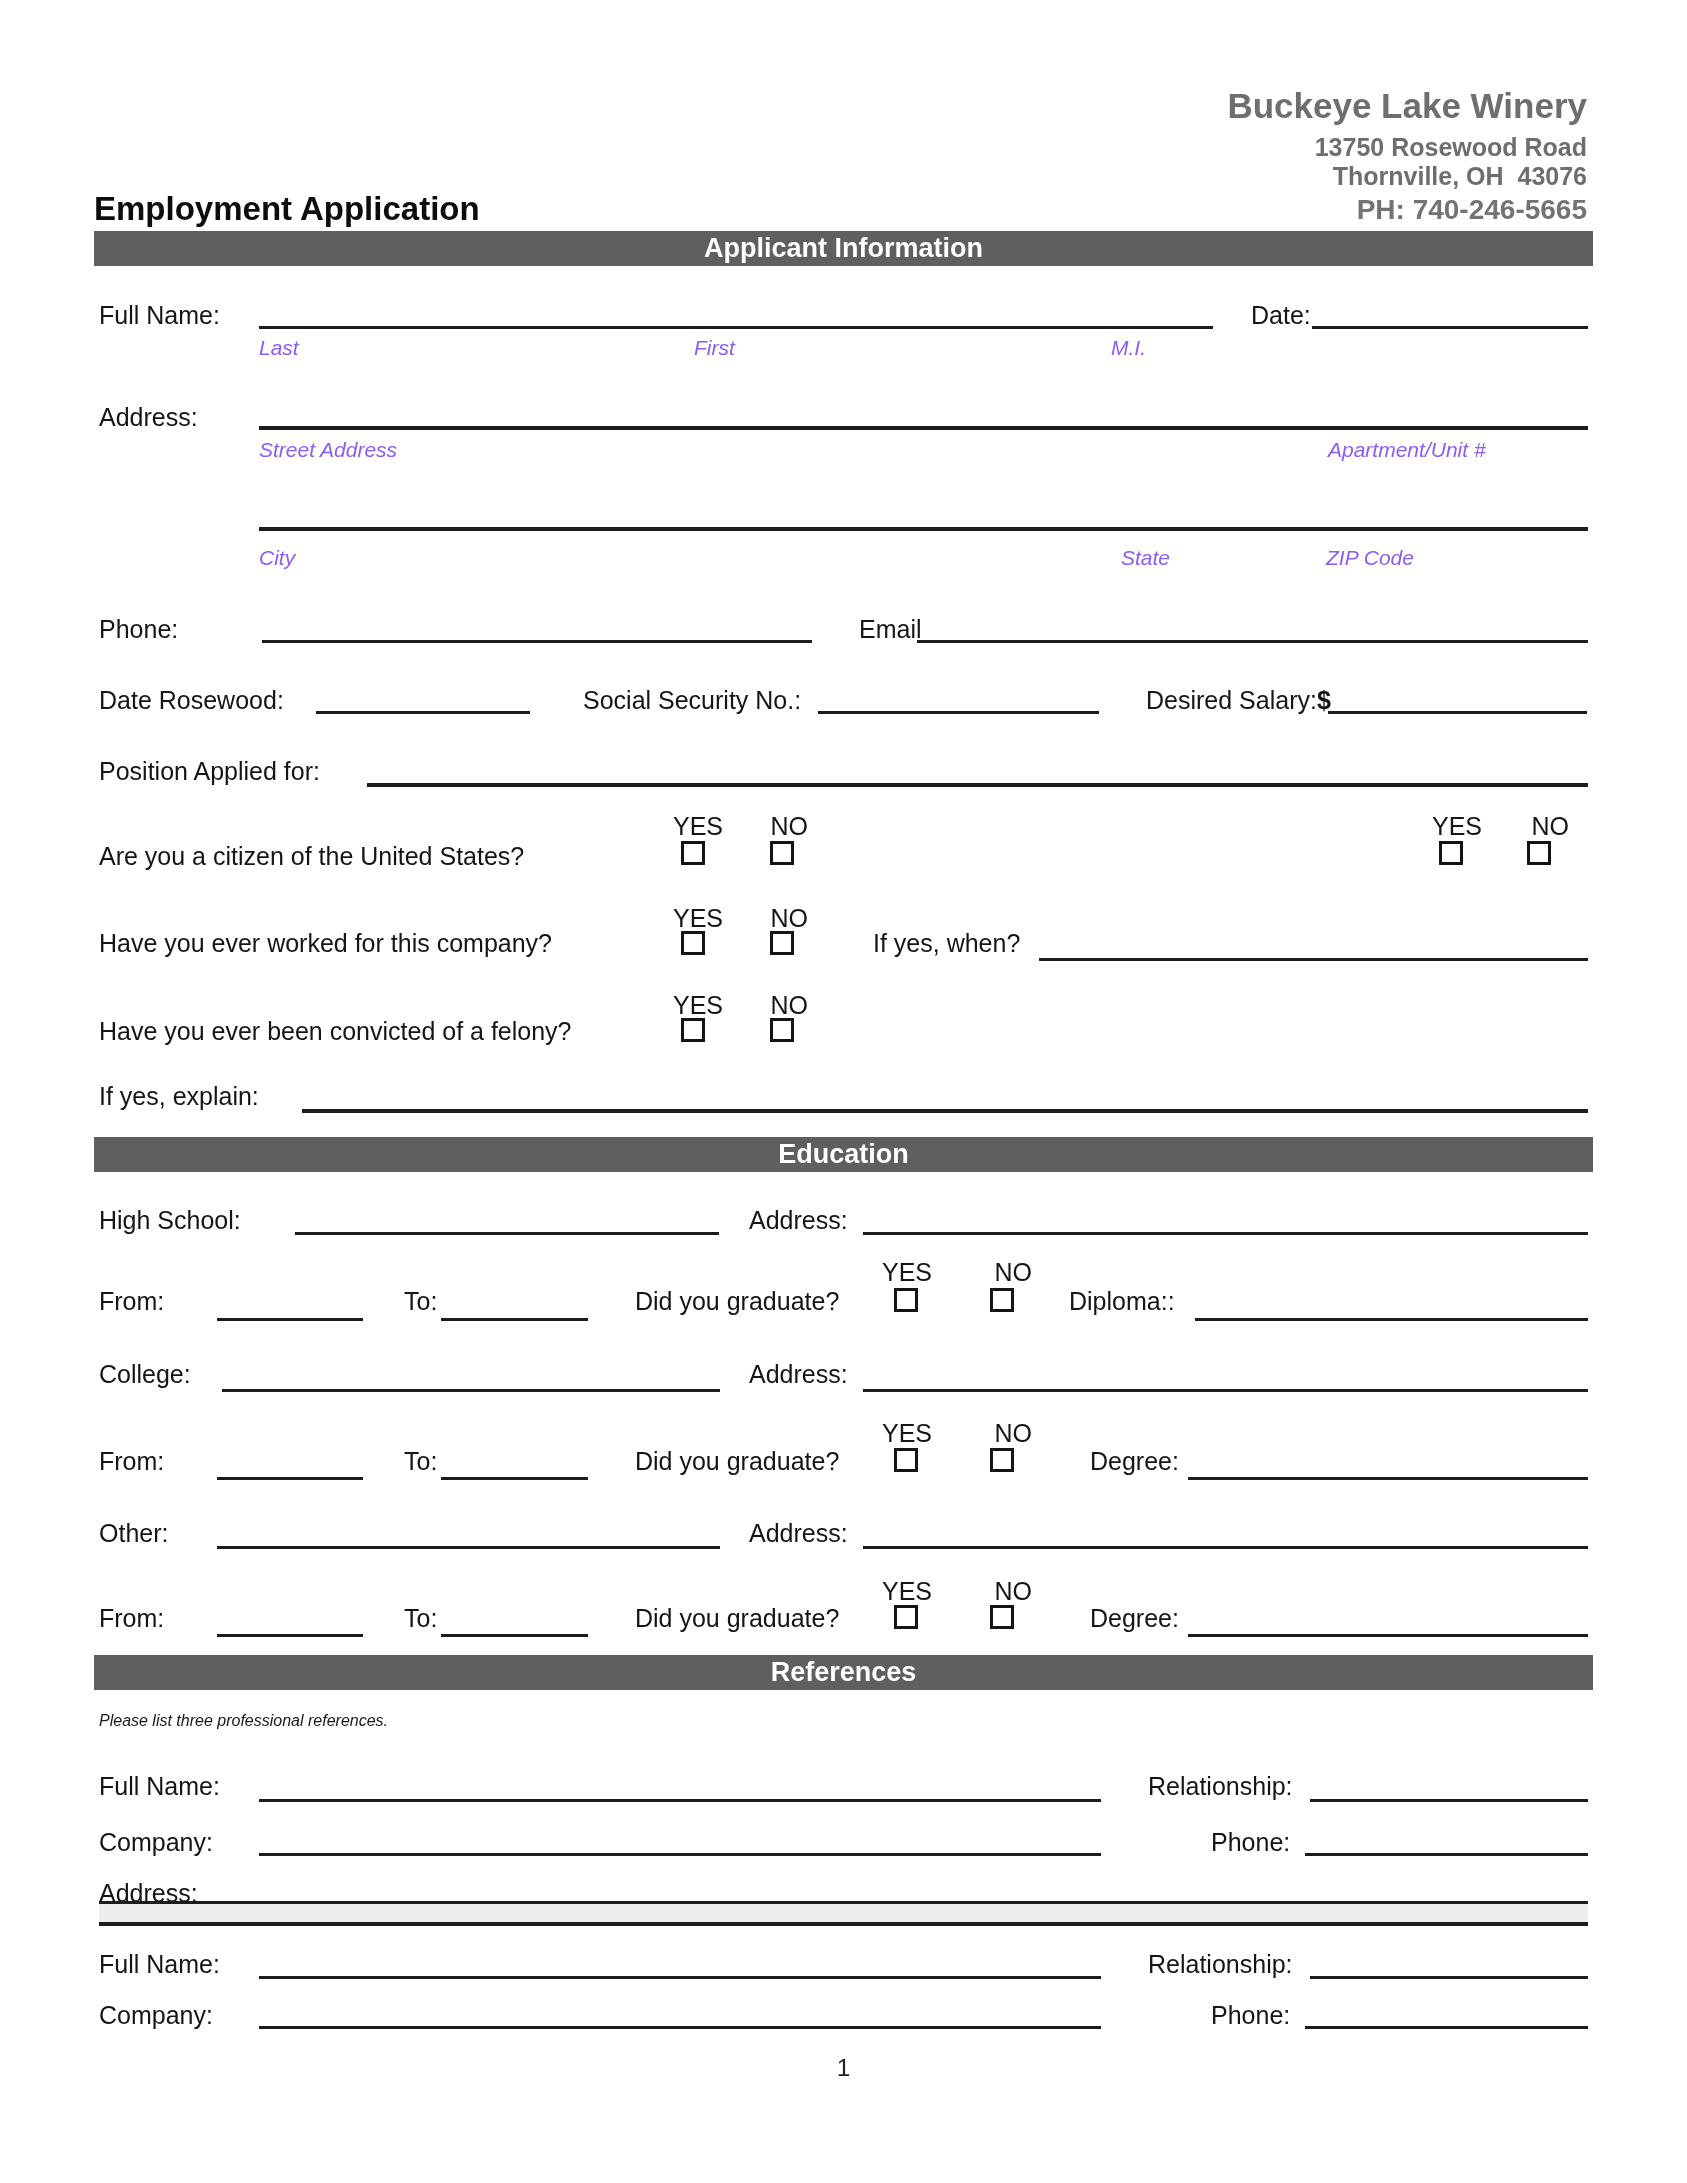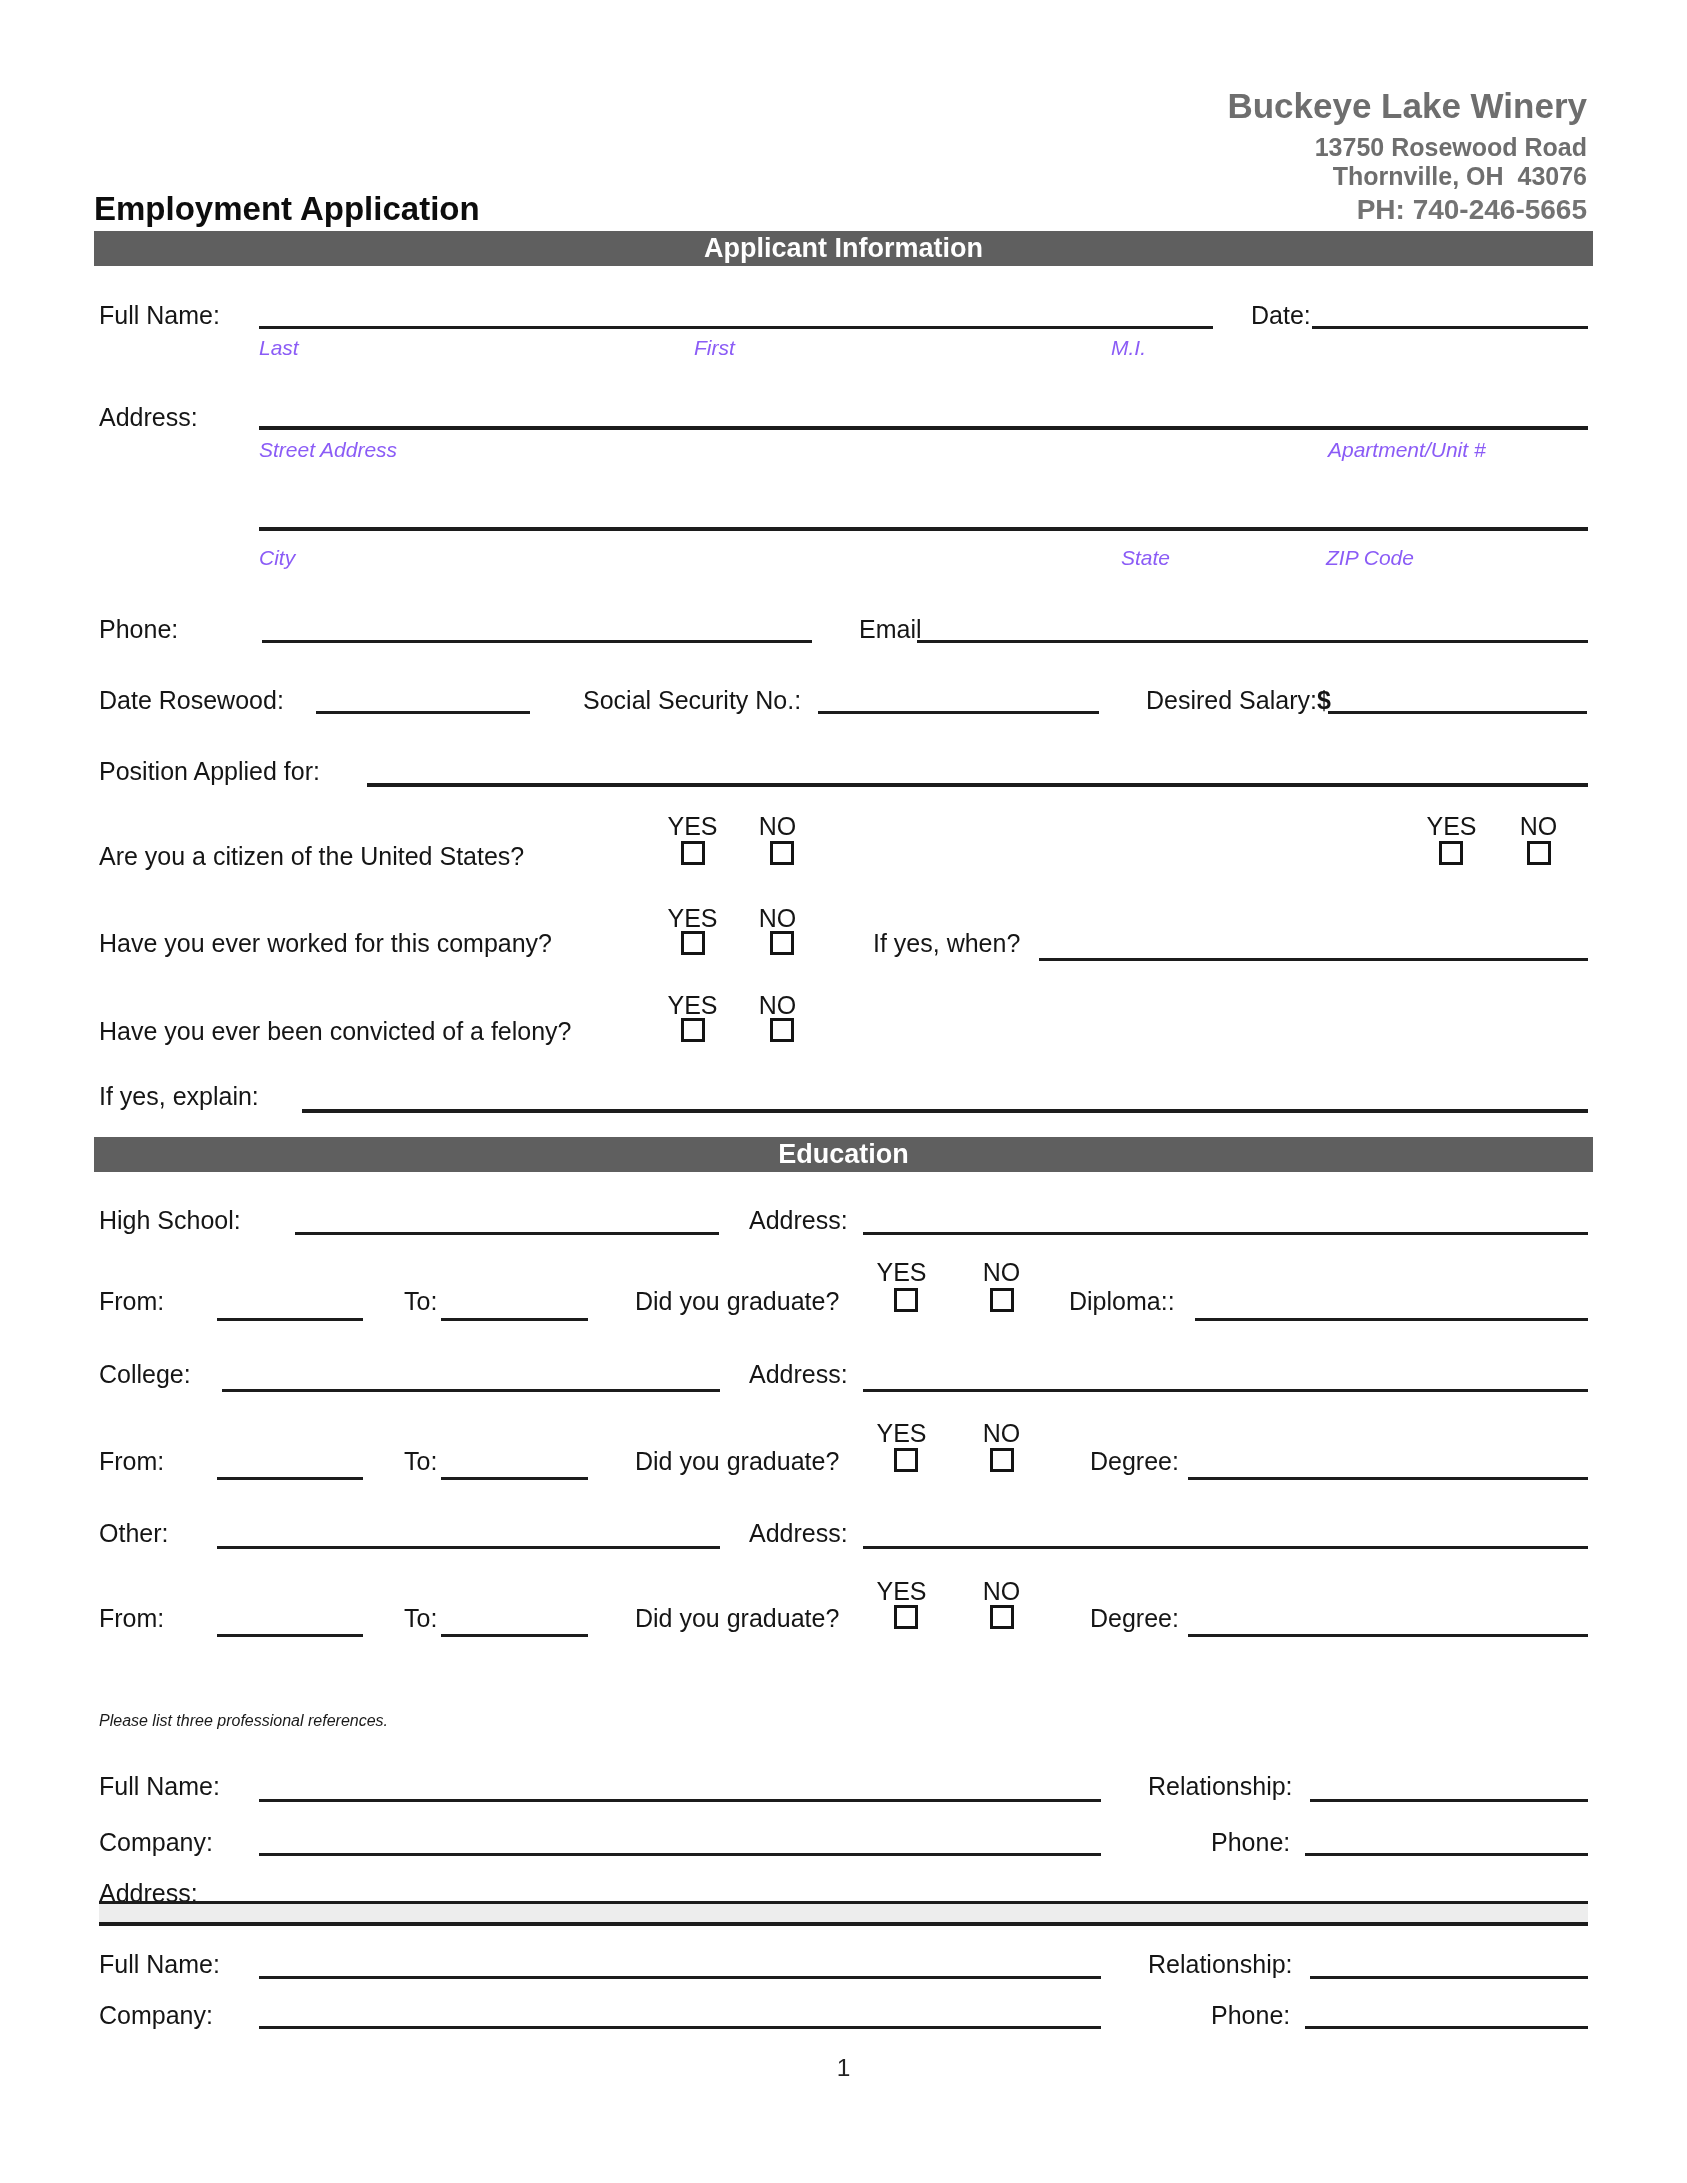--- a/index.html
+++ b/index.html
@@ -2,21 +2,21 @@
 <html style="font-size:14px"><head>
 <meta charset="utf-8">
 <style>
   html,body{margin:0;padding:0;background:#fff;}
   .page{
     position:relative;width:1687px;height:2184px;background:#ffffff;
     font-family:"Liberation Sans","DejaVu Sans",sans-serif;color:#111;overflow:hidden;
   }
   .lbl{position:absolute;font-size:25px;line-height:30px;color:#151515;white-space:nowrap;}
   .sub{position:absolute;font-size:21px;line-height:24.5px;font-style:italic;color:#8b5cf6;white-space:nowrap;}
-  .yn{position:absolute;width:61px;text-align:center;font-size:25px;line-height:28px;color:#151515;}
+  .yn{position:absolute;width:61px;text-align:right;font-size:25px;line-height:28px;color:#151515;}
   .ln{position:absolute;height:2.6px;background:#1c1c1c;}
   .ln.thick{height:3.5px;}
   .ck{position:absolute;width:23.6px;height:23.6px;border:3.5px solid #141414;box-sizing:border-box;background:#fff;}
   .bar{position:absolute;left:94px;width:1499px;height:35px;background:#5f5f5f;
        color:#ffffff;font-size:27px;font-weight:bold;text-align:center;line-height:35px;}
   .hdr-right{position:absolute;right:100px;text-align:right;white-space:pre;color:#6e6e6e;font-weight:bold;}
   .title{position:absolute;left:94px;top:190px;font-size:33px;font-weight:bold;color:#0d0d0d;}
   .note{position:absolute;font-size:16px;font-style:italic;color:#1a1a1a;}
   .band{position:absolute;background:#ededed;}
   .pagenum{position:absolute;left:0;width:1687px;top:2054px;text-align:center;font-size:24.5px;color:#222;}
@@ -141,20 +141,21 @@
   <div class="lbl" style="left:99px;top:1603px;">From:</div>
   <div class="ln" style="left:217px;top:1634px;width:146px;"></div>
   <div class="lbl" style="left:404px;top:1603px;">To:</div>
   <div class="ln" style="left:441px;top:1634px;width:147px;"></div>
   <div class="lbl" style="left:635px;top:1603px;">Did you graduate?</div>
   <div class="ck" style="left:894px;top:1605px;"></div>
   <div class="ck" style="left:990px;top:1605px;"></div>
   <div class="lbl" style="left:1090px;top:1603px;">Degree:</div>
   <div class="ln" style="left:1188px;top:1634px;width:400px;"></div>
 
+  <div class="bar" style="top:1655px;">References</div>
 
   <div class="note" style="left:99px;top:1712px;">Please list three professional references.</div>
 
   <div class="lbl" style="left:99px;top:1771px;">Full Name:</div>
   <div class="ln" style="left:259px;top:1799px;width:842px;"></div>
   <div class="lbl" style="left:1148px;top:1771px;">Relationship:</div>
   <div class="ln" style="left:1310px;top:1799px;width:278px;"></div>
 
   <div class="lbl" style="left:99px;top:1827px;">Company:</div>
   <div class="ln" style="left:259px;top:1853px;width:842px;"></div>

